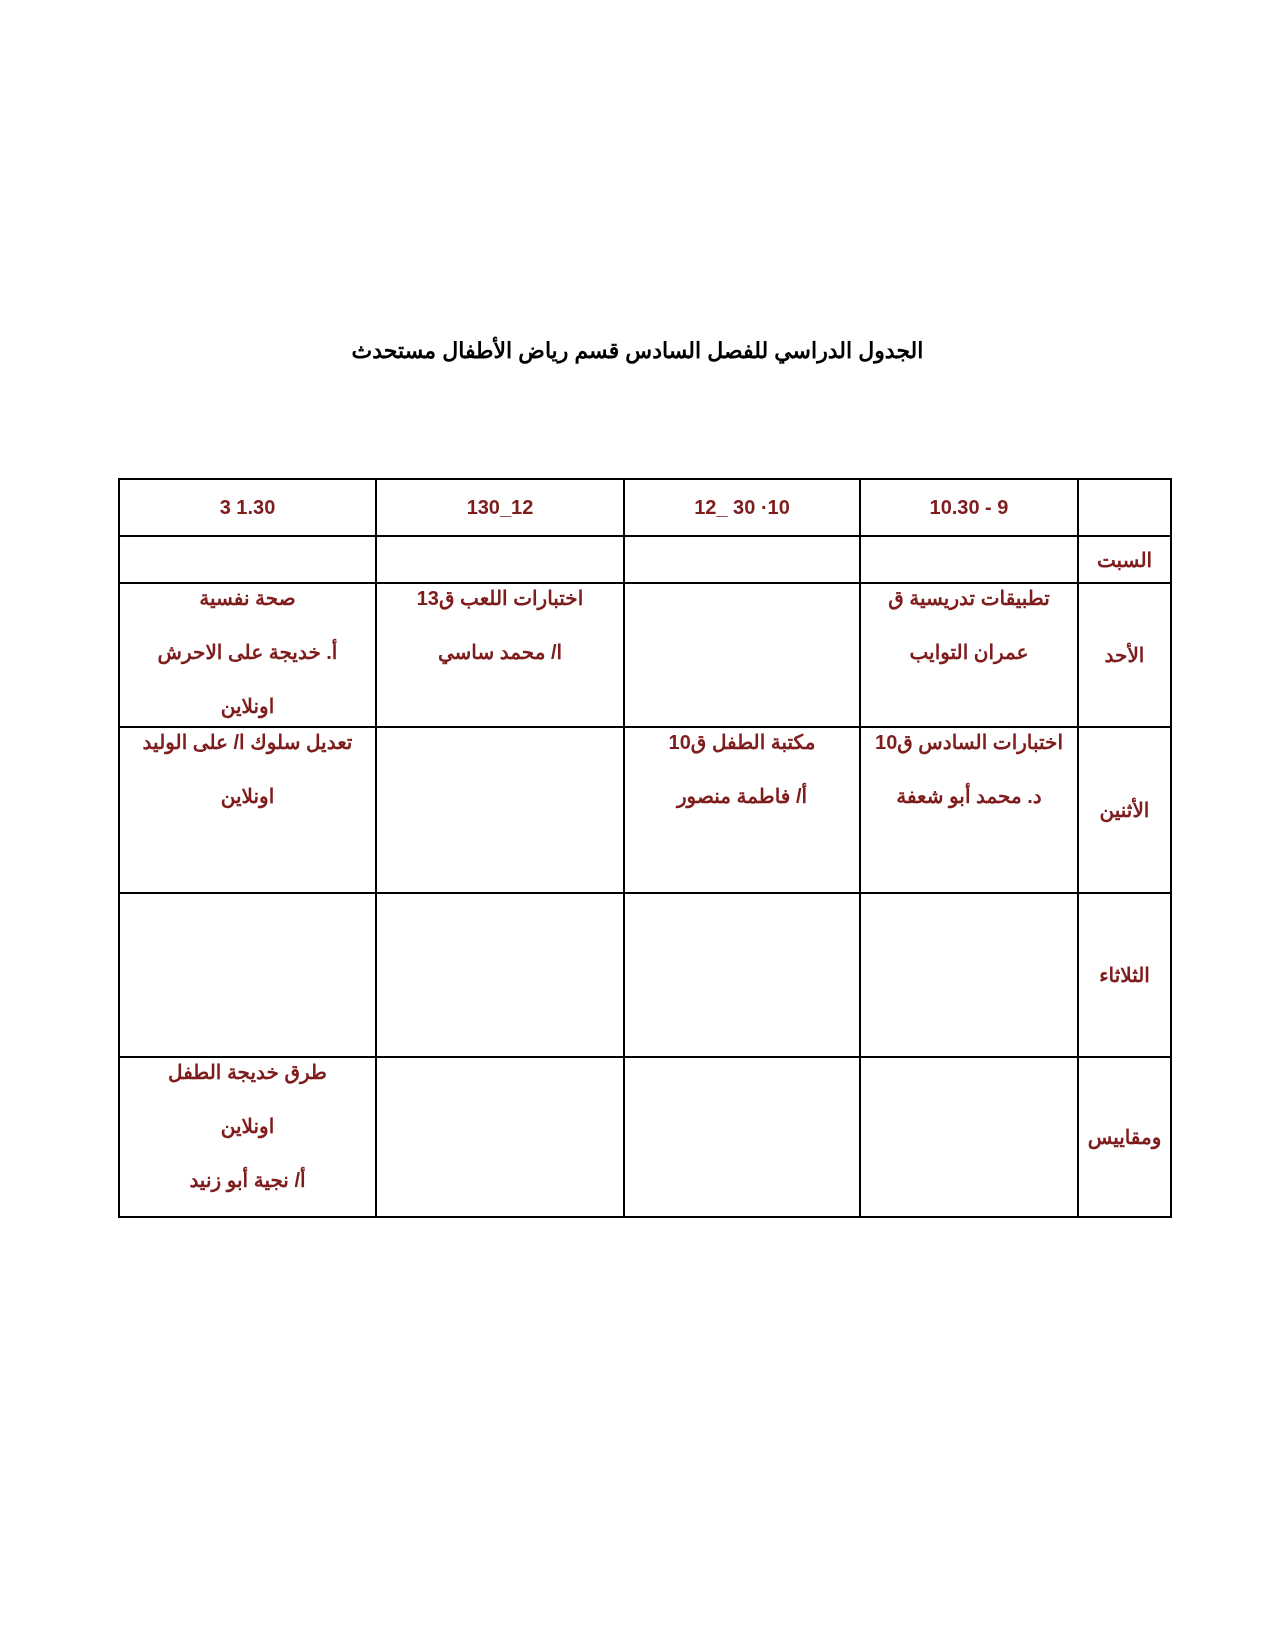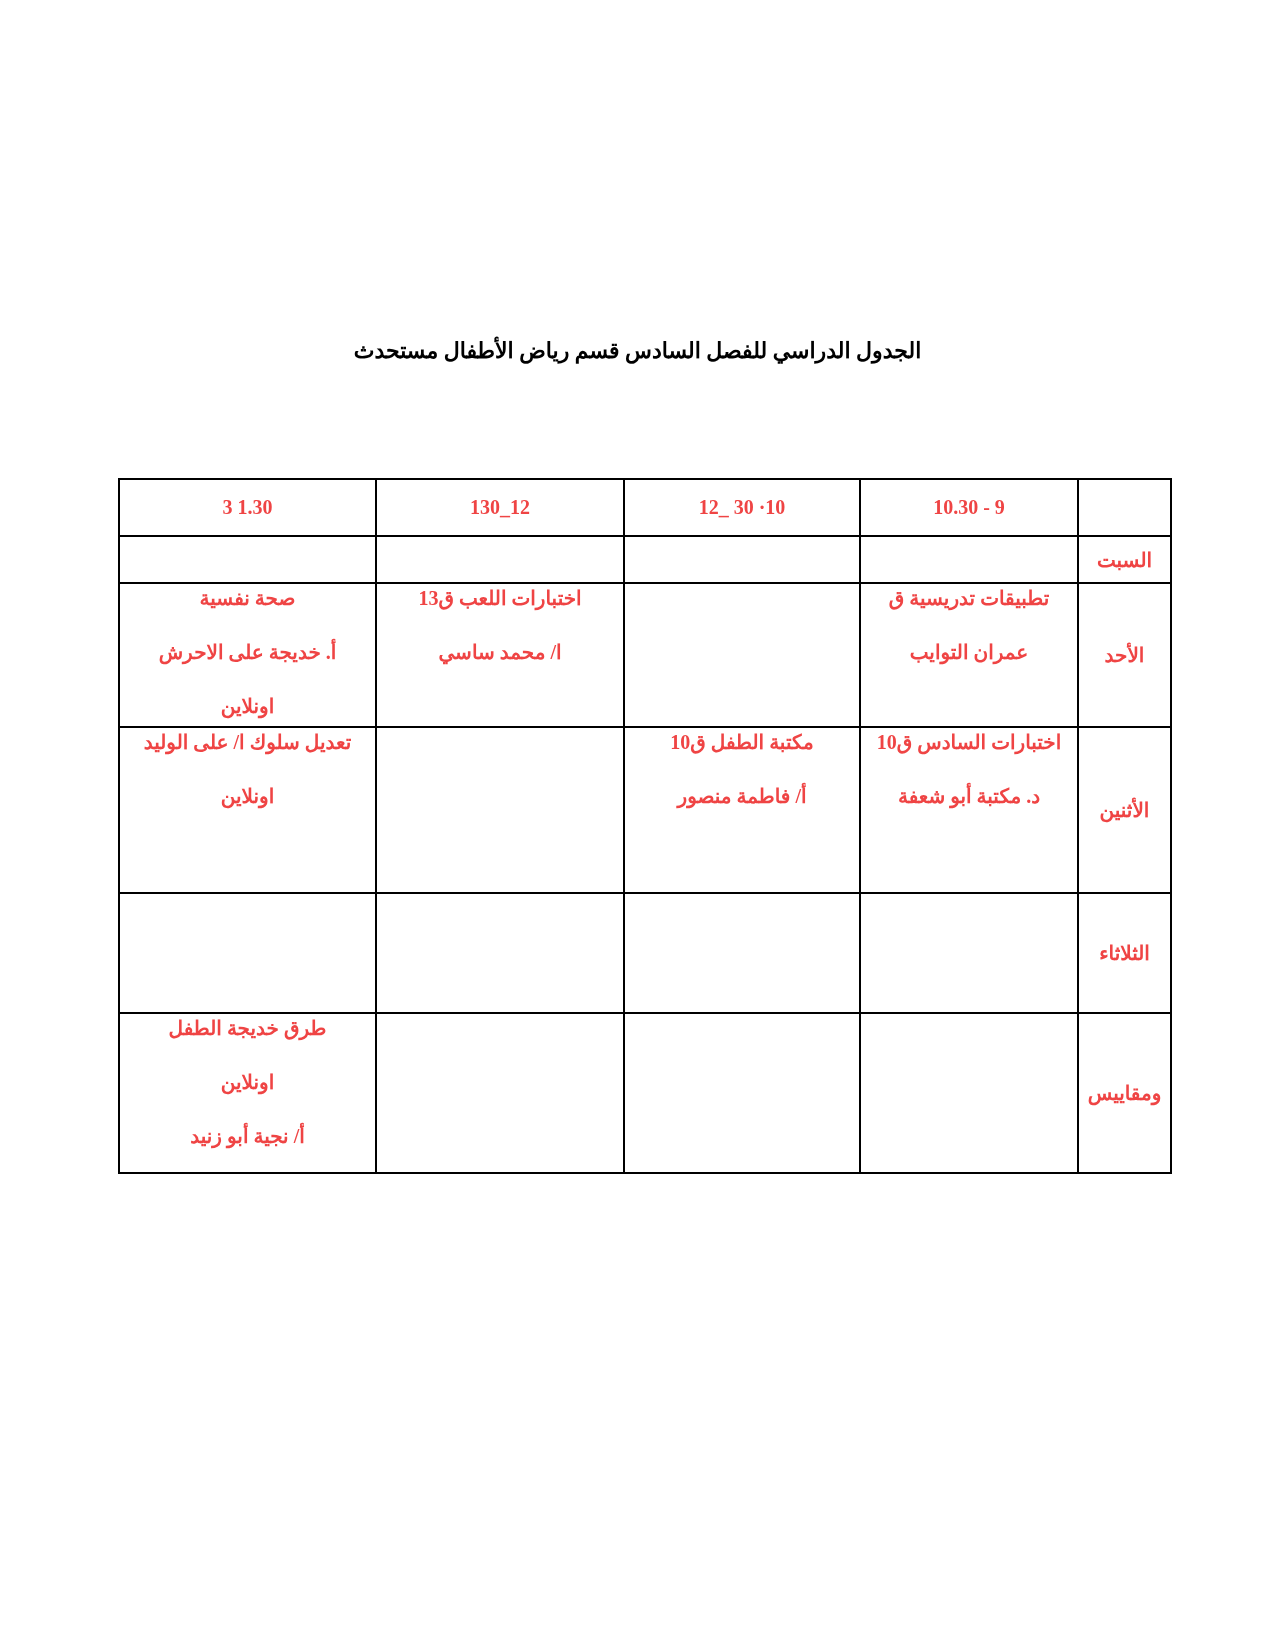--- a/index.html
+++ b/index.html
@@ -1,20 +1,20 @@
 <!DOCTYPE html>
 <html lang="ar"><head>
 <meta charset="utf-8">
 <style>
   html,body{margin:0;padding:0;background:#ffffff;}
   .page{
     position:relative;
     width:1275px;height:1650px;
     background:#ffffff;
-    font-family:Liberation Serif, serif;
+    font-family:Liberation Sans, sans-serif;
     color:#000000;
     overflow:hidden;
   }
   .doc-title{
     position:absolute;
     top:338px;left:0;width:1275px;
     margin:0;
     text-align:center;
     direction:rtl;
     font-size:22px;
@@ -30,28 +30,28 @@
     table-layout:fixed;
     width:1052px;
     direction:rtl;
   }
   table.schedule td{
     border:2px solid #000000;
     padding:0;
     text-align:center;
     font-weight:bold;
     font-size:20px;
-    color:#ef4444;
+    color:#7f1d1d;
     overflow:hidden;
   }
   tr.r-head{height:57px;}
   tr.r-sat{height:47px;}
   tr.r-sun{height:144px;}
   tr.r-mon{height:166px;}
-  tr.r-tue{height:120px;}
+  tr.r-tue{height:164px;}
   tr.r-wed{height:160px;}
   td.head{vertical-align:middle;direction:ltr;border-bottom-width:3px;}
   td.day{vertical-align:middle;direction:rtl;}
   td.content{vertical-align:top;padding-top:10px;direction:rtl;}
   td.v-low{padding-top:66px;margin-top:32px;}
   .ln{line-height:1.4;}
   .ln + .ln{margin-top:26px;}
 </style>
 </head>
 <body>
@@ -102,21 +102,21 @@
           <div class="ln">صحة نفسية</div>
           <div class="ln">أ. خديجة على الاحرش</div>
           <div class="ln">اونلاين</div>
         </td>
       </tr>
 
       <tr class="r-mon">
         <td class="day">الأثنين</td>
         <td class="content">
           <div class="ln">اختبارات السادس ق10</div>
-          <div class="ln">د. مكتبة أبو شعفة</div>
+          <div class="ln">د. محمد أبو شعفة</div>
         </td>
         <td class="content v-low">
           <div class="ln">مكتبة الطفل ق10</div>
           <div class="ln">أ/ فاطمة منصور</div>
         </td>
         <td class="content"></td>
         <td class="content">
           <div class="ln">تعديل سلوك ا/ على الوليد</div>
           <div class="ln">اونلاين</div>
         </td>

